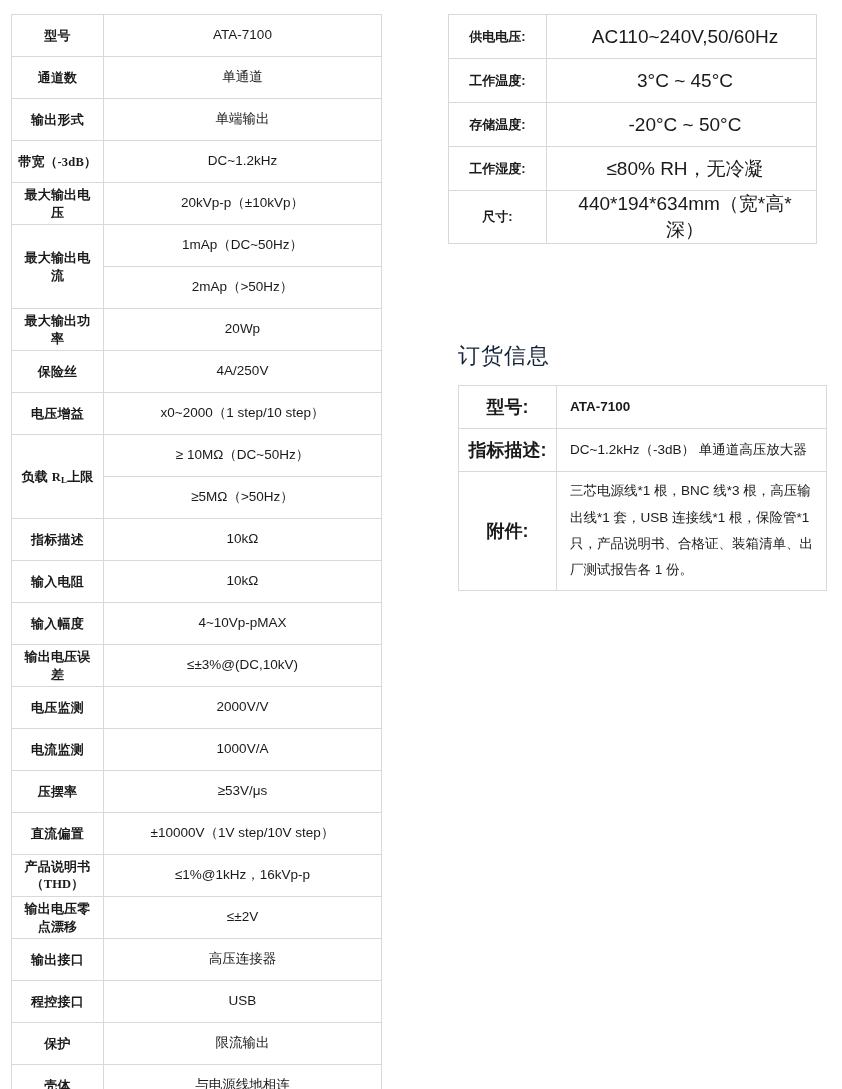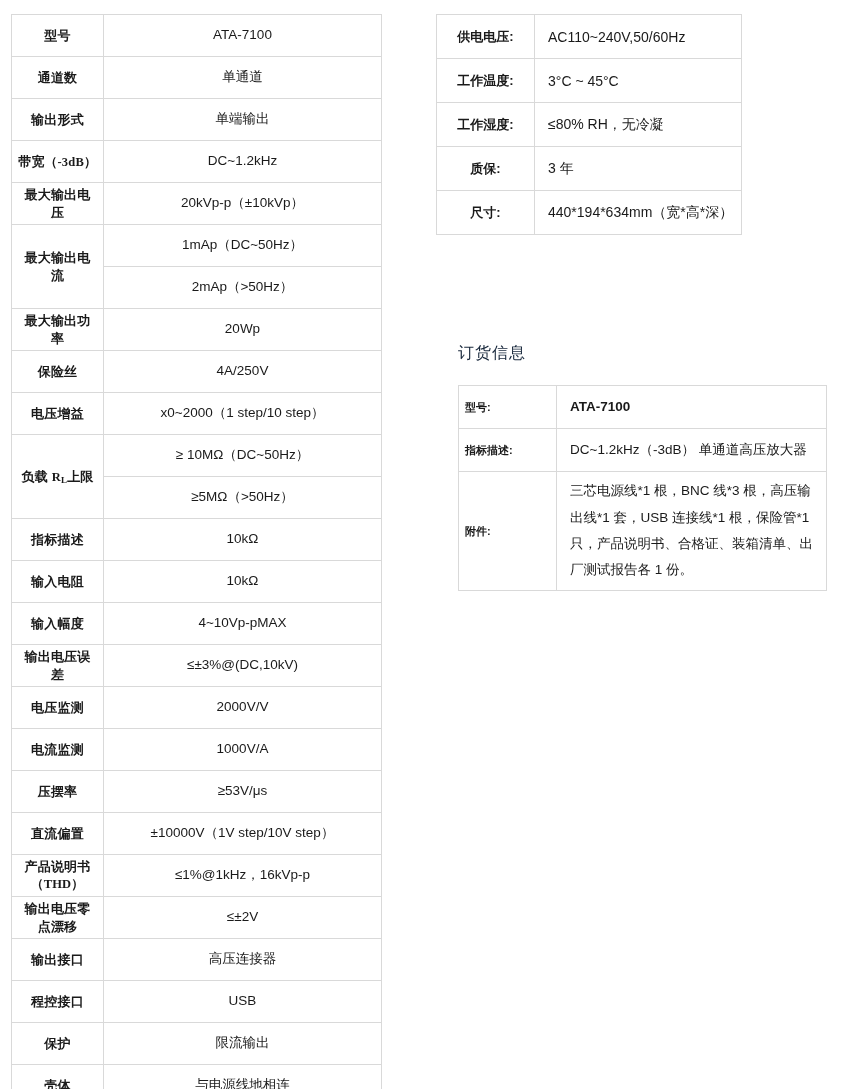--- a/index.html
+++ b/index.html
@@ -65,61 +65,62 @@
   }
   .serif-note sub {
     font-size: 9px;
     vertical-align: baseline;
     position: relative;
     top: 2px;
   }
 
   
   #right-env-table {
-    left: 436px;
+    left: 448px;
     top: 14px;
-    width: 306px;
+    width: 369px;
   }
   #right-env-table .col-label { width: 98px; }
   #right-env-table td.label {
     text-align: center;
     font-weight: bold;
     font-size: 13px;
     color: #1a1a1a;
   }
   #right-env-table td.value {
-    text-align: left;
+    text-align: center;
     padding-left: 13px;
-    font-size: 14px;
+    font-size: 19px;
     color: #1a1a1a;
   }
   #right-env-table tr td { height: 43px; }
 
   
   #ordering-heading {
     position: absolute;
     left: 458px;
     top: 345px;
-    font-size: 16px;
+    font-size: 22px;
     font-weight: 400;
     color: #16263a;
     letter-spacing: 1px;
     line-height: 1;
   }
 
   
   #ordering-table {
     left: 458px;
     top: 385px;
     width: 369px;
   }
   #ordering-table .col-label { width: 98px; }
   #ordering-table td.label {
-    font-weight: bold;
-    font-size: 11px;
+    text-align: center;
+    font-weight: bold;
+    font-size: 18px;
     color: #1a1a1a;
   }
   #ordering-table td.value {
     text-align: left;
     padding-left: 13px;
     padding-right: 10px;
     font-size: 13.5px;
     color: #1a1a1a;
     line-height: 1.95;
   }
@@ -251,26 +252,26 @@
   <tbody>
     <tr>
       <td class="label">供电电压:</td>
       <td class="value">AC110~240V,50/60Hz</td>
     </tr>
     <tr>
       <td class="label">工作温度:</td>
       <td class="value">3°C ~ 45°C</td>
     </tr>
     <tr>
+      <td class="label">存储温度:</td>
+      <td class="value">-20°C ~ 50°C</td>
+    </tr>
+    <tr>
       <td class="label">工作湿度:</td>
       <td class="value">≤80% RH，无冷凝</td>
-    </tr>
-    <tr>
-      <td class="label">质保:</td>
-      <td class="value">3 年</td>
     </tr>
     <tr>
       <td class="label">尺寸:</td>
       <td class="value">440*194*634mm（宽*高*深）</td>
     </tr>
   </tbody>
 </table>
 
 <div id="ordering-heading">订货信息</div>
 

